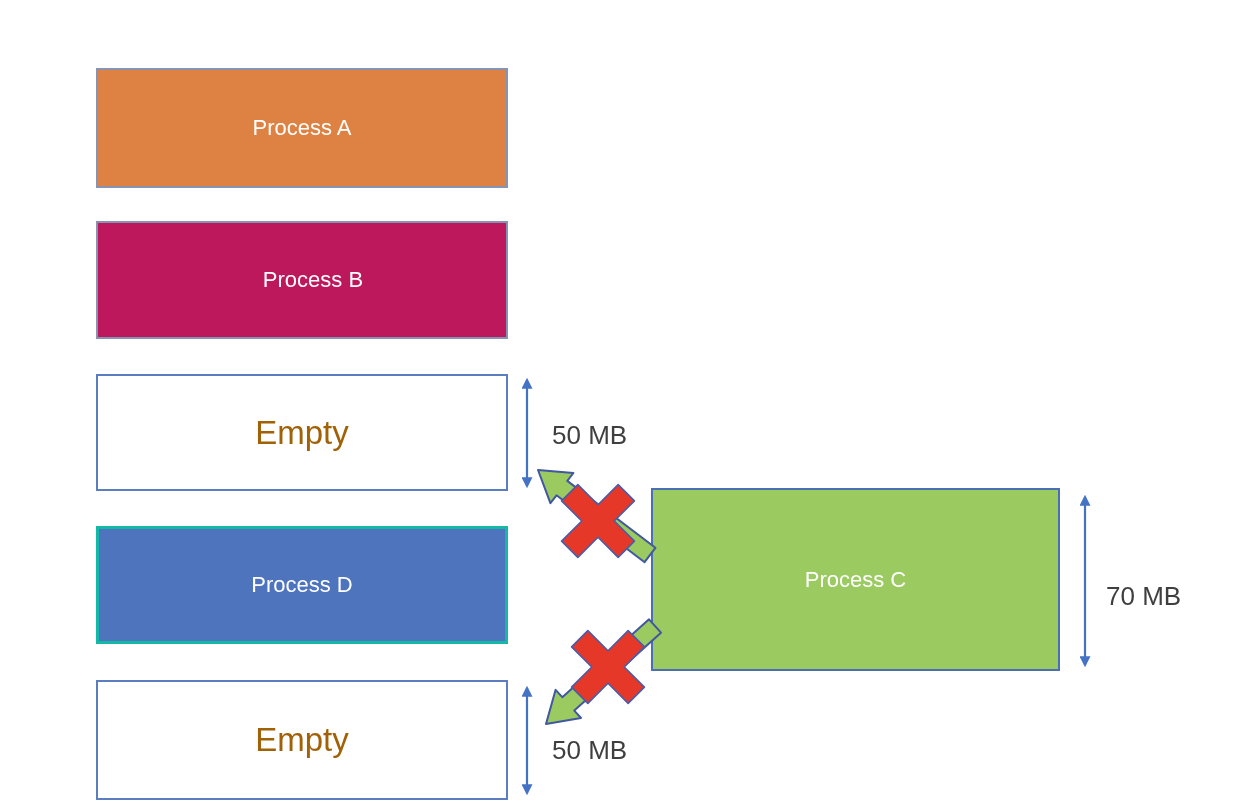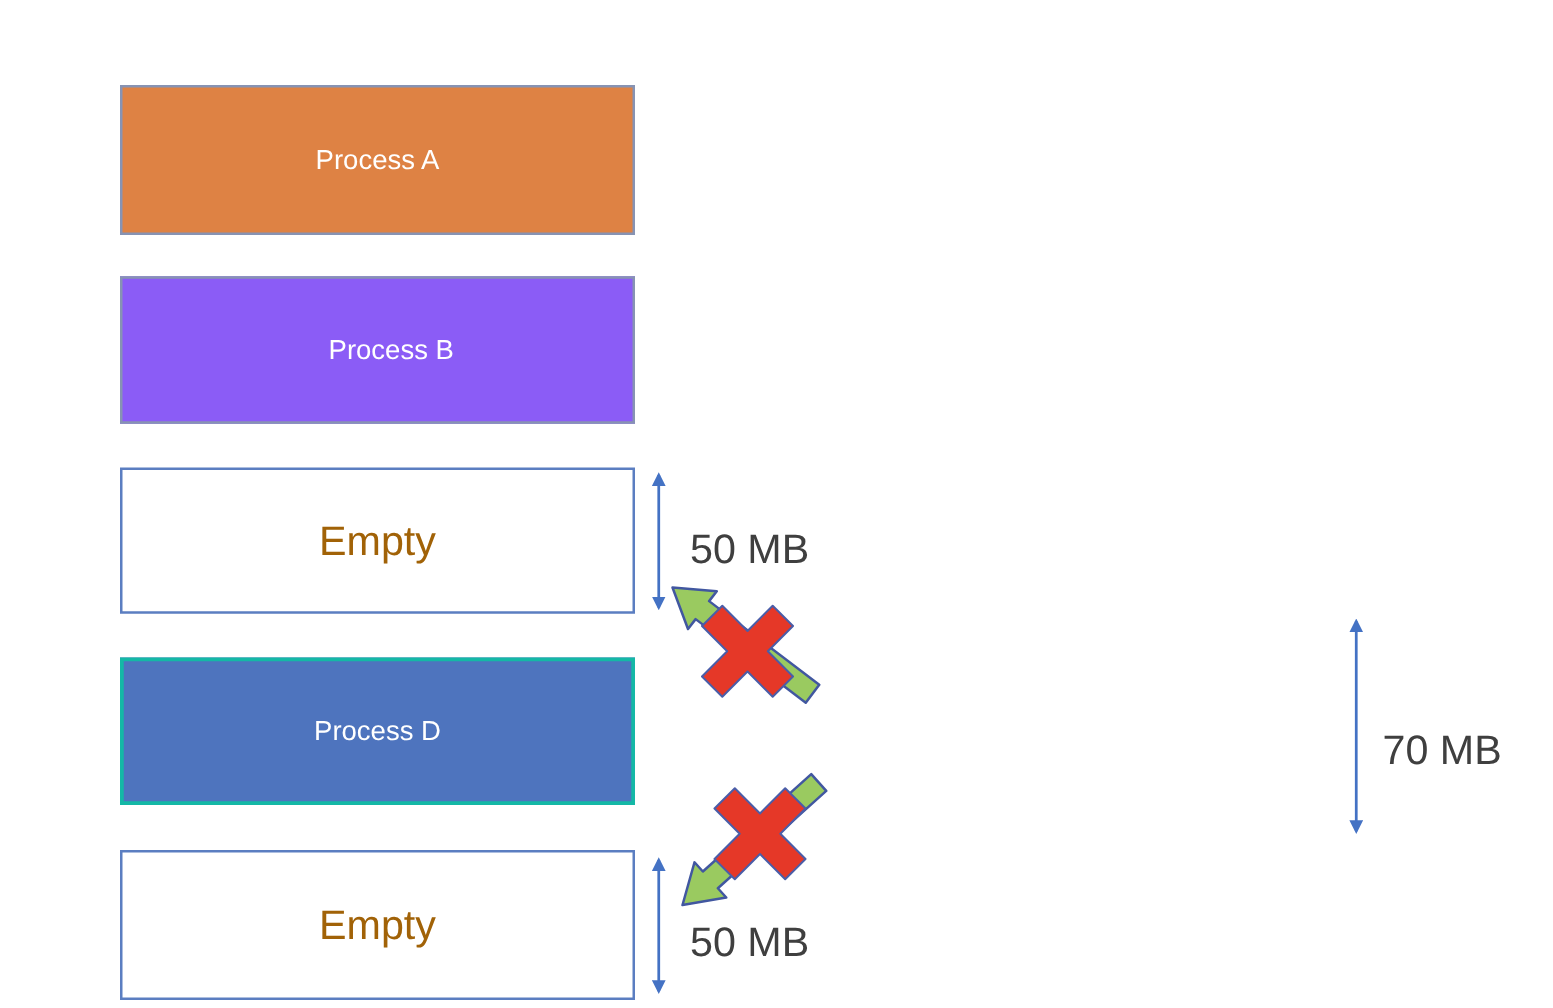--- a/index.html
+++ b/index.html
@@ -17,30 +17,30 @@
     box-sizing: border-box;
     display: flex;
     align-items: center;
     justify-content: center;
   }
   .block .lbl { display: block; }
   .proc-label { color: #ffffff; font-size: 22px; }
   .empty-label { color: #a16207; font-size: 33px; }
 
   .block-a { left: 96px; top: 25px;  width: 412px; height: 120px; background: #DE8244; border: 2px solid #8793B3; }
-  .block-b { left: 96px; top: 178px; width: 412px; height: 118px; background: #8b5cf6; border: 2px solid #8793B3; padding-left: 22px; }
+  .block-b { left: 96px; top: 178px; width: 412px; height: 118px; background: #be185d; border: 2px solid #8793B3; padding-left: 22px; }
   .block-e1{ left: 96px; top: 331px; width: 412px; height: 117px; background: #FFFFFF; border: 2px solid #5B7EC1; }
   .block-d { left: 96px; top: 483px; width: 412px; height: 118px; background: #4E74BE; border: 3px solid #14b8a6; }
   .block-e2{ left: 96px; top: 637px; width: 412px; height: 120px; background: #FFFFFF; border: 2px solid #5B7EC1; }
   .block-c { left: 651px; top: 445px; width: 409px; height: 183px; background: #9ACA60; border: 2px solid #4A6FB5; }
 
   .size-label {
     position: absolute;
     color: #3f3f3f;
-    font-size: 33px;
+    font-size: 26px;
     white-space: nowrap;
   }
   .size-top    { left: 552px; top: 377px; }
   .size-bottom { left: 552px; top: 692px; }
   .size-c      { left: 1106px; top: 538px; }
 
   .overlay {
     position: absolute;
     left: 0; top: 0;
     width: 1242px; height: 806px;
@@ -65,20 +65,23 @@
   </div>
 
   <div class="block block-d">
     <span class="lbl proc-label">Process D</span>
   </div>
 
   <div class="block block-e2">
     <span class="lbl empty-label">Empty</span>
   </div>
 
+  <div class="block block-c">
+    <span class="lbl proc-label">Process C</span>
+  </div>
 
   <div class="size-label size-top">50 MB</div>
   <div class="size-label size-bottom">50 MB</div>
   <div class="size-label size-c">70 MB</div>
 
   <svg class="overlay" viewBox="0 0 1242 806" xmlns="http://www.w3.org/2000/svg">
     <defs>
       <marker id="ah" viewBox="0 0 10 10" refX="8" refY="5" markerWidth="5" markerHeight="5" orient="auto-start-reverse">
         <path d="M0,0 L10,5 L0,10 Z" fill="#4472C4"></path>
       </marker>

